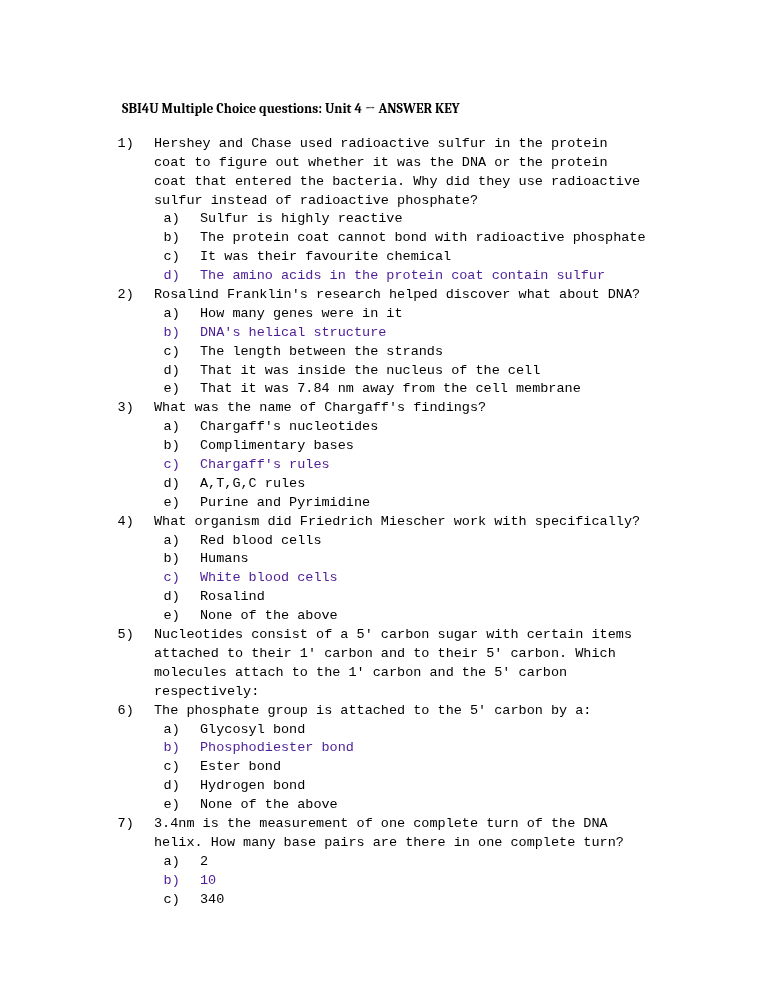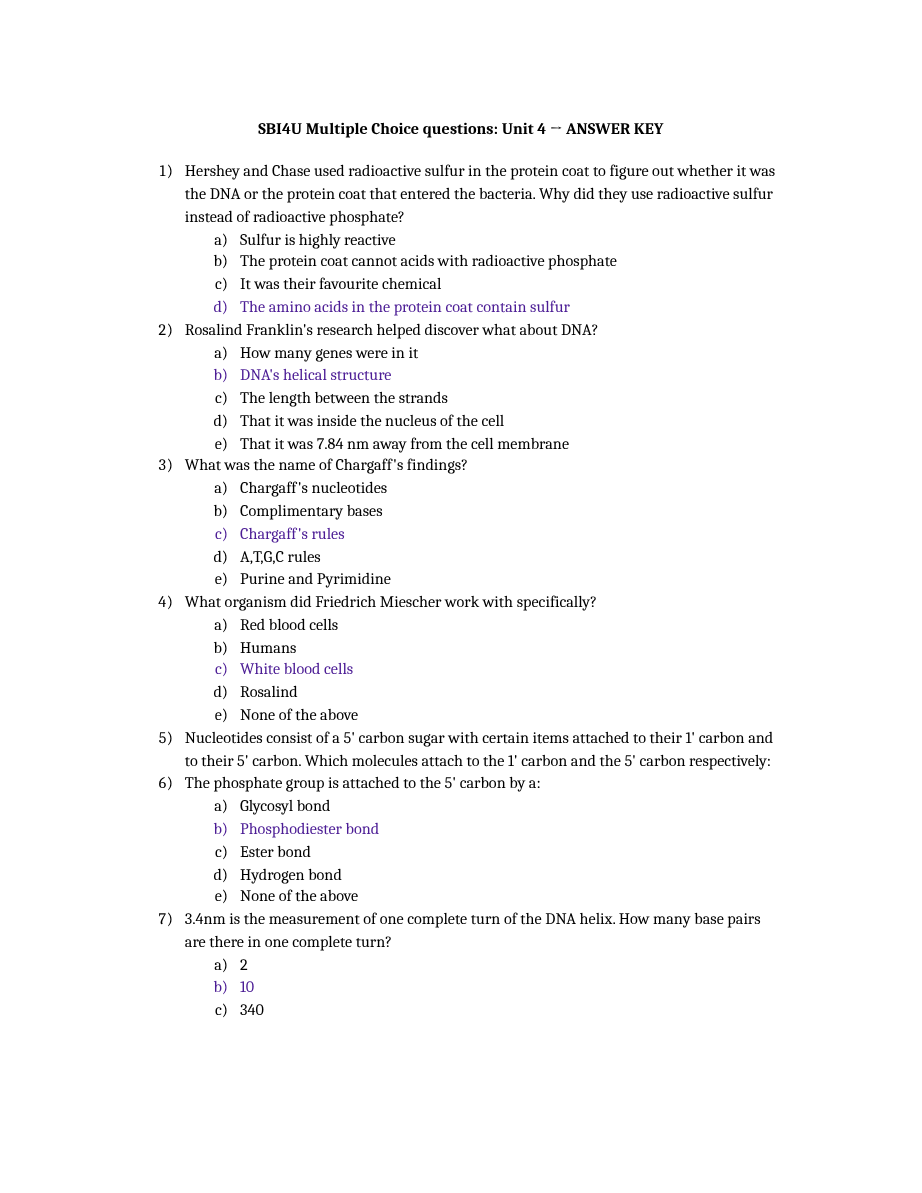--- a/index.html
+++ b/index.html
@@ -8,26 +8,27 @@
   height: 994px;
   background: #fff;
   font-family: Cambria, Georgia, 'Times New Roman', serif;
   font-size: 13.5px;
   color: #000;
   padding: 100px 122px 80px 122px;
   line-height: 1.4;
 }
 .title {
   font-weight: bold;
-  text-align: center;
+  text-align: left;
   margin-bottom: 16px;
 }
 ol.questions {
   list-style-type: decimal;
   padding-left: 28px;
+  font-family: Liberation Mono, monospace;
 }
 ol.questions > li {
   margin-bottom: 0;
   padding-left: 4px;
 }
 ol.questions > li::marker {
   content: counter(list-item) ")  ";
 }
 ol.options {
   list-style-type: lower-alpha;
@@ -46,21 +47,21 @@
 </head>
 <body>
 
 <div class="title">SBI4U Multiple Choice questions: Unit 4 → ANSWER KEY</div>
 
 <ol class="questions">
     <li>
       <div>Hershey and Chase used radioactive sulfur in the protein coat to figure out whether it was the DNA or the protein coat that entered the bacteria. Why did they use radioactive sulfur instead of radioactive phosphate?</div>
       <ol class="options">
         <li>Sulfur is highly reactive</li>
-        <li>The protein coat cannot acids with radioactive phosphate</li>
+        <li>The protein coat cannot bond with radioactive phosphate</li>
         <li>It was their favourite chemical</li>
         <li class="answer">The amino acids in the protein coat contain sulfur</li>
       </ol>
     </li>
     <li>
       <div>Rosalind Franklin's research helped discover what about DNA?</div>
       <ol class="options">
         <li>How many genes were in it</li>
         <li class="answer">DNA's helical structure</li>
         <li>The length between the strands</li>

